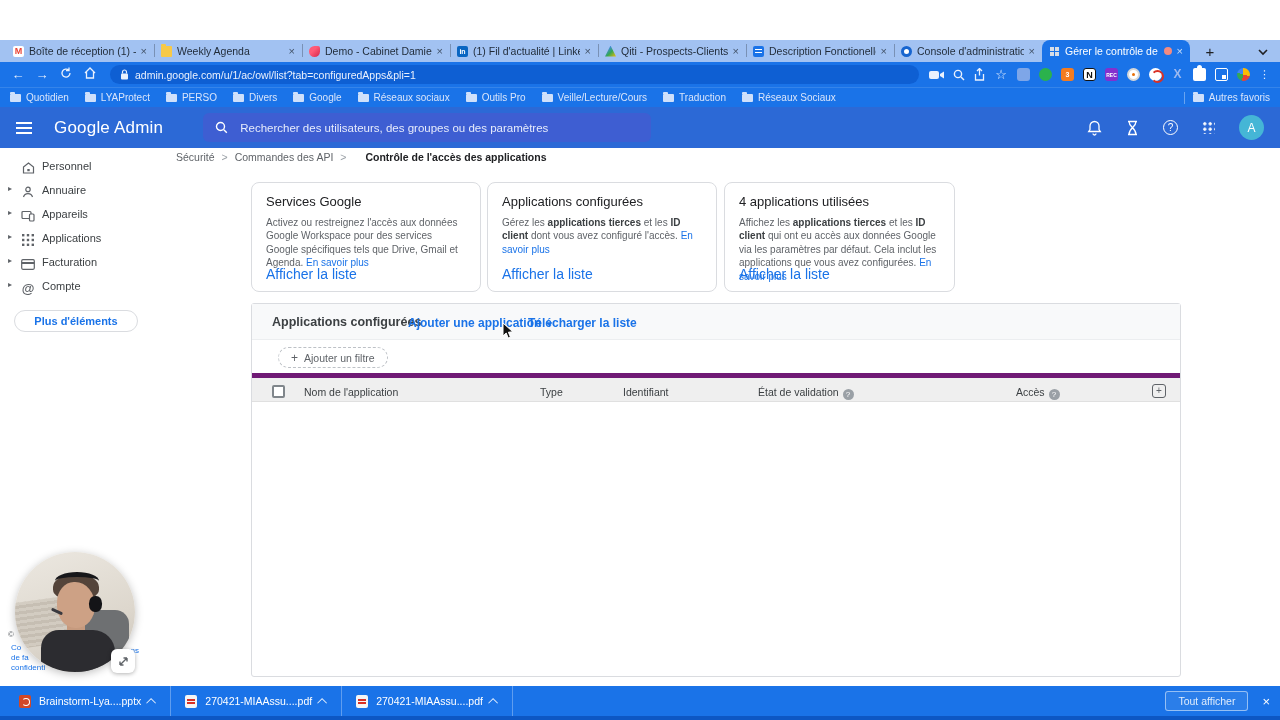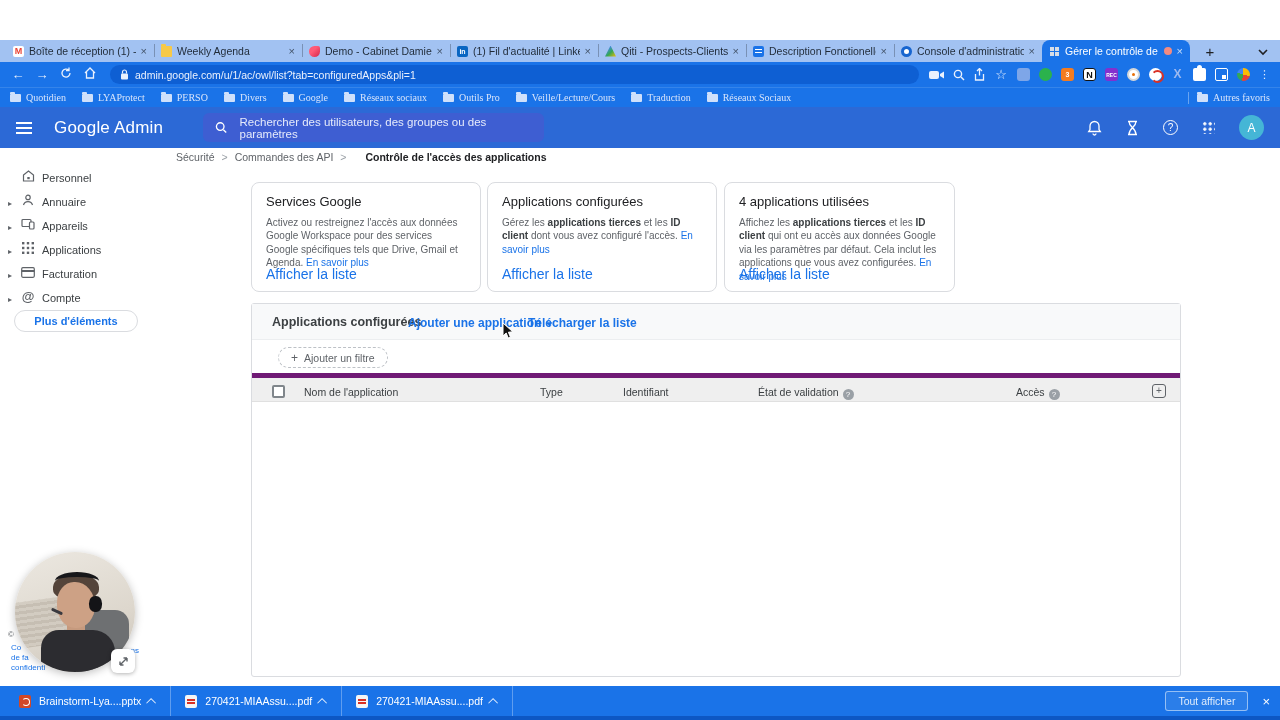--- a/index.html
+++ b/index.html
@@ -50,47 +50,47 @@
   .ext-meet::after { content:""; position:absolute; left:2px; top:2px; width:9px; height:9px; border-radius:50%; border:2px solid #d93025; border-left-color:transparent; }
   .ext-x { background:transparent; color:#9db9f0; font-weight:bold; font-size:12px; line-height:13px; text-align:center; }
   .ext-puzzle { background:#fff; border-radius:2px; }
   .ext-puzzle::before { content:""; position:absolute; top:-3px; left:4px; width:5px; height:5px; border-radius:50%; background:#fff; }
   .ext-window { background:transparent; border:1.5px solid #fff; border-radius:2px; }
   .ext-window::after { content:""; position:absolute; right:1px; bottom:1px; width:4px; height:4px; background:#fff; }
   .ext-avatar { border-radius:50%; background:conic-gradient(#fbbc04 0 30%, #ea4335 30% 55%, #34a853 55% 80%, #4285f4 80% 100%); }
   .dots3 { color:#eaf1fd; font-size:11px; letter-spacing:0; line-height:13px; }
 
   
-  .bookmarksbar { position:absolute; top:87px; left:0; width:1280px; height:20px; background:#1a73e8; display:flex; align-items:center; padding:0 10px; gap:16px; border-top:1px solid rgba(255,255,255,.12);font-family:Liberation Serif, serif; }
+  .bookmarksbar { position:absolute; top:87px; left:0; width:1280px; height:20px; background:#1a73e8; display:flex; align-items:center; padding:0 10px; gap:16px; border-top:1px solid rgba(255,255,255,.12); }
   .bm { display:flex; align-items:center; gap:5px; font-size:10px; color:#d9e5fb; white-space:nowrap; }
   .folder-ico { width:11px; height:8px; background:#cfe0fb; border-radius:1px; position:relative; flex:0 0 auto; }
   .folder-ico::before { content:""; position:absolute; top:-2px; left:0; width:5px; height:2px; background:#cfe0fb; border-radius:1px 1px 0 0; }
   .bm-right { margin-left:auto; display:flex; align-items:center; gap:8px; }
   .bm-divider { width:1px; height:12px; background:rgba(255,255,255,.35); }
 
   
   .admin-header { position:absolute; top:107px; left:0; width:1280px; height:41px; background:#2c69d6; display:flex; align-items:center; padding:0 16px; }
   .hamburger { width:16px; height:12px; border-top:2px solid #fff; border-bottom:2px solid #fff; position:relative; margin-right:22px; }
   .hamburger::after { content:""; position:absolute; top:3px; left:0; width:16px; height:2px; background:#fff; }
   .admin-logo { color:#fff; font-size:17px; letter-spacing:.2px; }
-  .admin-search { margin-left:40px; width:341px; height:29px; background:#3e5ed2; border-radius:6px; display:flex; align-items:center; gap:12px; padding:0 12px; }
+  .admin-search { margin-left:40px; width:448px; height:29px; background:#3e5ed2; border-radius:6px; display:flex; align-items:center; gap:12px; padding:0 12px; }
   .admin-search-text { color:#e6ebfb; font-size:11.5px; }
   .ah-right { margin-left:auto; display:flex; align-items:center; gap:24px; }
   .ah-avatar { width:25px; height:25px; border-radius:50%; background:#45b6d6; color:#fff; font-size:12px; display:flex; align-items:center; justify-content:center; }
   .help-circle { width:15px; height:15px; border:1.5px solid #fff; border-radius:50%; color:#fff; font-size:10px; display:flex; align-items:center; justify-content:center; }
   .grid-ico { width:13px; height:13px; background-image:radial-gradient(#fff 1.4px, transparent 1.6px); background-size:5.5px 5.5px; background-position:0 0; }
 
   
   .breadcrumb { position:absolute; top:151px; left:176px; font-size:10.5px; color:#5f6368; display:flex; gap:7px; align-items:center; }
   .crumb-sep { color:#9aa0a6; }
   .crumb-last { color:#202124; font-weight:bold;margin-left:12px; }
 
   
   .sidebar { position:absolute; top:160px; left:0; width:160px; }
-  .side-item { display:flex; align-items:flex-end; height:24px; padding-left:6px; gap:6px; font-size:11px; color:#3c4043; }
+  .side-item { display:flex; align-items:flex-start; height:24px; padding-left:6px; gap:6px; font-size:11px; color:#3c4043; }
   .side-arrow { width:8px; font-size:8px; color:#5f6368; text-align:center; }
   .side-ico { width:16px; height:16px; display:flex; align-items:center; justify-content:center; color:#5f6368; font-size:12px; }
   .more-pill { position:absolute; top:150px; left:14px; width:124px; height:22px; border:1px solid #dadce0; border-radius:12px; color:#1a73e8; font-size:11px; font-weight:bold; display:flex; align-items:center; justify-content:center; background:#fff; }
 
   
   .card { position:absolute; width:230px; height:110px; background:#fff; border:1px solid #dadce0; border-radius:8px; padding:11px 14px; }
   .card-title { font-size:13px; color:#202124; margin-bottom:7px; }
   .card-body { font-size:10px; line-height:1.34; color:#5f6368; }
   .card-body b { color:#3c4043; }
   .link { color:#1a73e8; text-decoration:none; cursor:pointer; }

